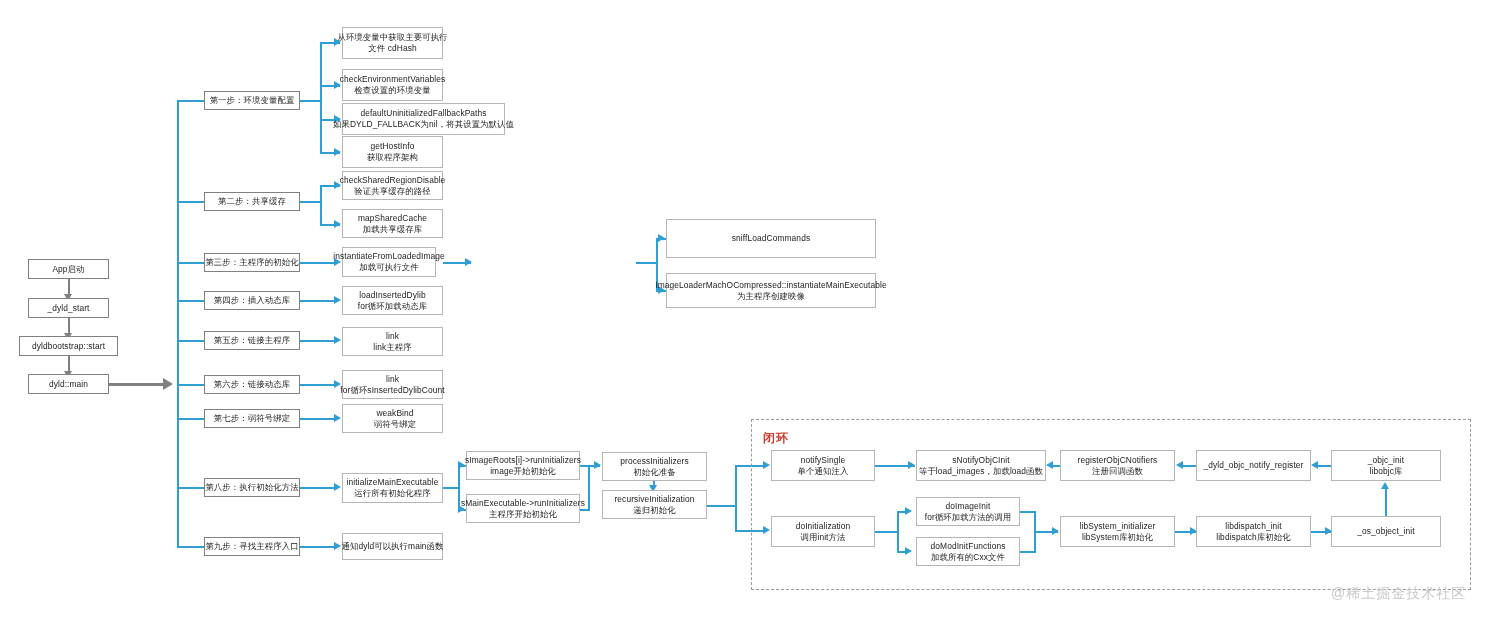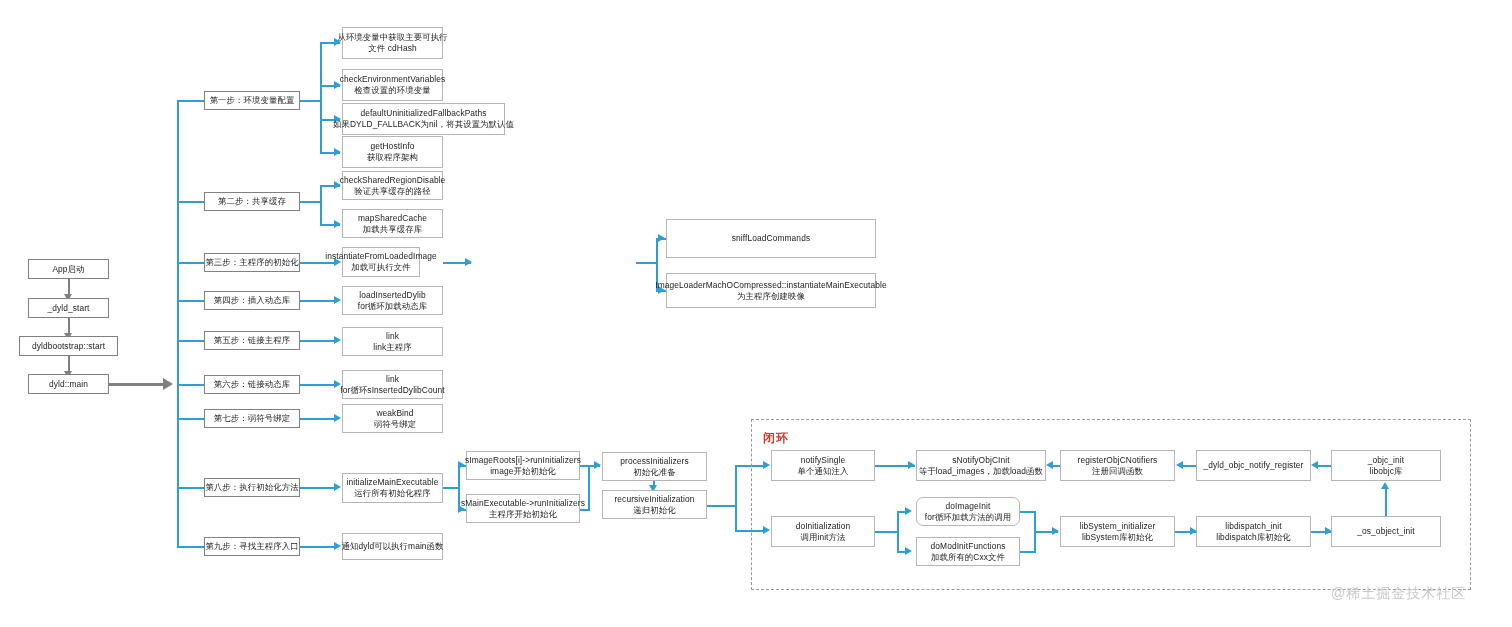--- a/index.html
+++ b/index.html
@@ -206,21 +206,21 @@
 
   <div class="hline" style="left:320px;top:224px;width:20px;"></div>
   <div class="arrow" style="left:334px;top:220px;"></div>
   <div class="node" style="left:342px;top:209px;width:101px;height:29px;">
     <span class="l1">mapSharedCache</span>
     <span class="l2">加载共享缓存库</span>
   </div>
 
   <div class="hline" style="left:300px;top:262px;width:36px;"></div>
   <div class="arrow" style="left:334px;top:258px;"></div>
-  <div class="node" style="left:342px;top:247px;width:78px;height:30px;">
+  <div class="node" style="left:342px;top:247px;width:94px;height:30px;">
     <span class="l1">instantiateFromLoadedImage</span>
     <span class="l2">加载可执行文件</span>
   </div>
 
   <div class="hline" style="left:443px;top:262px;width:28px;"></div>
   <div class="arrow" style="left:465px;top:258px;"></div>
 
   <div class="hline" style="left:636px;top:262px;width:22px;"></div>
   <div class="vline" style="left:656px;top:238px;height:54px;"></div>
 
@@ -365,21 +365,21 @@
     <span class="l2">调用init方法</span>
   </div>
 
   <div class="hline" style="left:875px;top:531px;width:24px;"></div>
   <div class="vline" style="left:897px;top:511px;height:42px;"></div>
   <div class="hline" style="left:897px;top:511px;width:12px;"></div>
   <div class="arrow" style="left:905px;top:507px;"></div>
   <div class="hline" style="left:897px;top:551px;width:12px;"></div>
   <div class="arrow" style="left:905px;top:547px;"></div>
 
-  <div class="node" style="left:916px;top:497px;width:104px;height:29px;border-radius:7px;">
+  <div class="node" style="left:916px;top:497px;width:104px;height:29px;">
     <span class="l1">doImageInit</span>
     <span class="l2">for循环加载方法的调用</span>
   </div>
 
   <div class="node" style="left:916px;top:537px;width:104px;height:29px;">
     <span class="l1">doModInitFunctions</span>
     <span class="l2">加载所有的Cxx文件</span>
   </div>
 
   <div class="hline" style="left:1020px;top:511px;width:16px;"></div>

